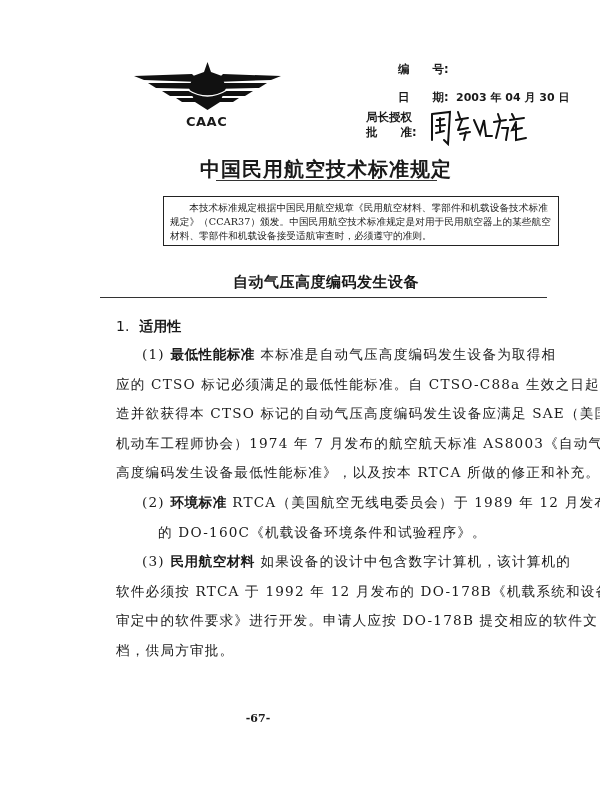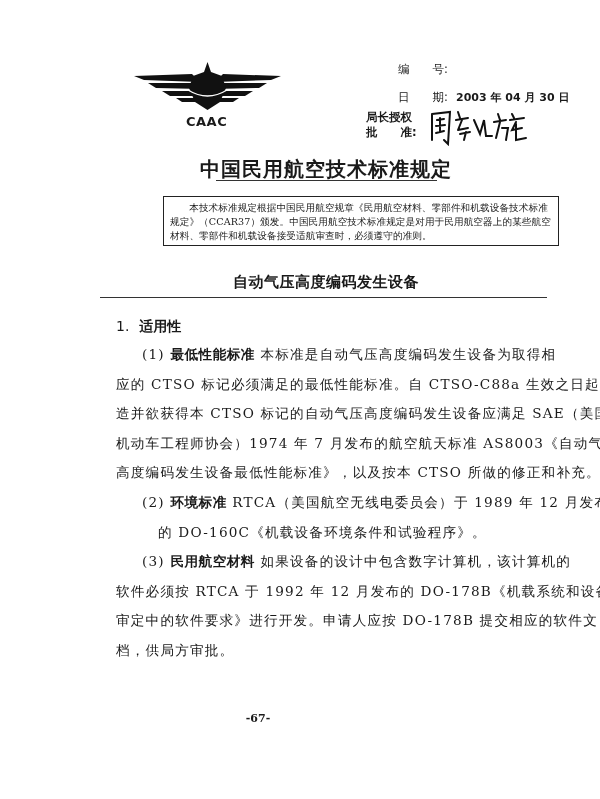--- a/index.html
+++ b/index.html
@@ -9,21 +9,21 @@
     font-family: "DejaVu Serif", "Liberation Serif", serif;
   }
   .abs { position: absolute; }
   .sans { font-family: "DejaVu Sans", "Liberation Sans", sans-serif; }
   .serif { font-family: "DejaVu Serif", "Liberation Serif", serif; }
 
   
   .logo { left: 130px; top: 58px; width: 155px; height: 56px; }
   .caac { left: 186px; top: 114px; font-size: 13px; font-weight: bold; letter-spacing: 0.5px; }
   .meta-row { position: absolute; left: 366px; display: flex; align-items: baseline; }
-  .meta-label { width: 58px; font-size: 11.5px; font-weight: normal; letter-spacing: 0; padding-left: 32px; }
+  .meta-label { width: 58px; font-size: 11.5px; font-weight: bold; letter-spacing: 0; padding-left: 32px; }
   .meta-value-big { font-size: 17px; letter-spacing: 0.5px; }
   .meta-value { font-size: 11px; }
   .sig { left: 428px; top: 106px; width: 100px; height: 40px; }
 
   
   .main-title { left: 0; width: 652px; top: 156px; text-align: center; font-size: 20px; font-weight: bold; letter-spacing: 1px; }
   .rule1 { left: 216px; top: 180px; width: 221px; height: 0; border-top: 1.5px solid #333; }
 
   
   .notice { left: 133px; top: 196px; width: 396px; height: 50px; border: 1.5px solid #222; box-sizing: border-box; padding: 4px 6px 0 6px; font-size: 9.6px; line-height: 14px; letter-spacing: 0.1px; margin-left: 30px; }
@@ -99,21 +99,21 @@
 </div>
 
 <div class="line indent" style="top:346px;">
   <span>(1)</span>
   <span class="b">最低性能标准</span>
   <span>本标准是自动气压高度编码发生设备为取得相</span>
 </div>
 <div class="line" style="top:376px;">应的 CTSO 标记必须满足的最低性能标准。自 CTSO-C88a 生效之日起制</div>
 <div class="line" style="top:405px;">造并欲获得本 CTSO 标记的自动气压高度编码发生设备应满足 SAE（美国</div>
 <div class="line" style="top:435px;">机动车工程师协会）1974 年 7 月发布的航空航天标准 AS8003《自动气压</div>
-<div class="line last" style="top:464px;">高度编码发生设备最低性能标准》，以及按本 CTSO 所做的修正和补充。</div>
+<div class="line last" style="top:464px;">高度编码发生设备最低性能标准》，以及按本 RTCA 所做的修正和补充。</div>
 
 <div class="line indent" style="top:494px;">
   <span>(2)</span>
   <span class="b">环境标准</span>
   <span>RTCA（美国航空无线电委员会）于 1989 年 12 月发布</span>
 </div>
 <div class="line last" style="top:524px;padding-left:42px;">的 DO-160C《机载设备环境条件和试验程序》。</div>
 
 <div class="line indent" style="top:553px;">
   <span>(3)</span>

